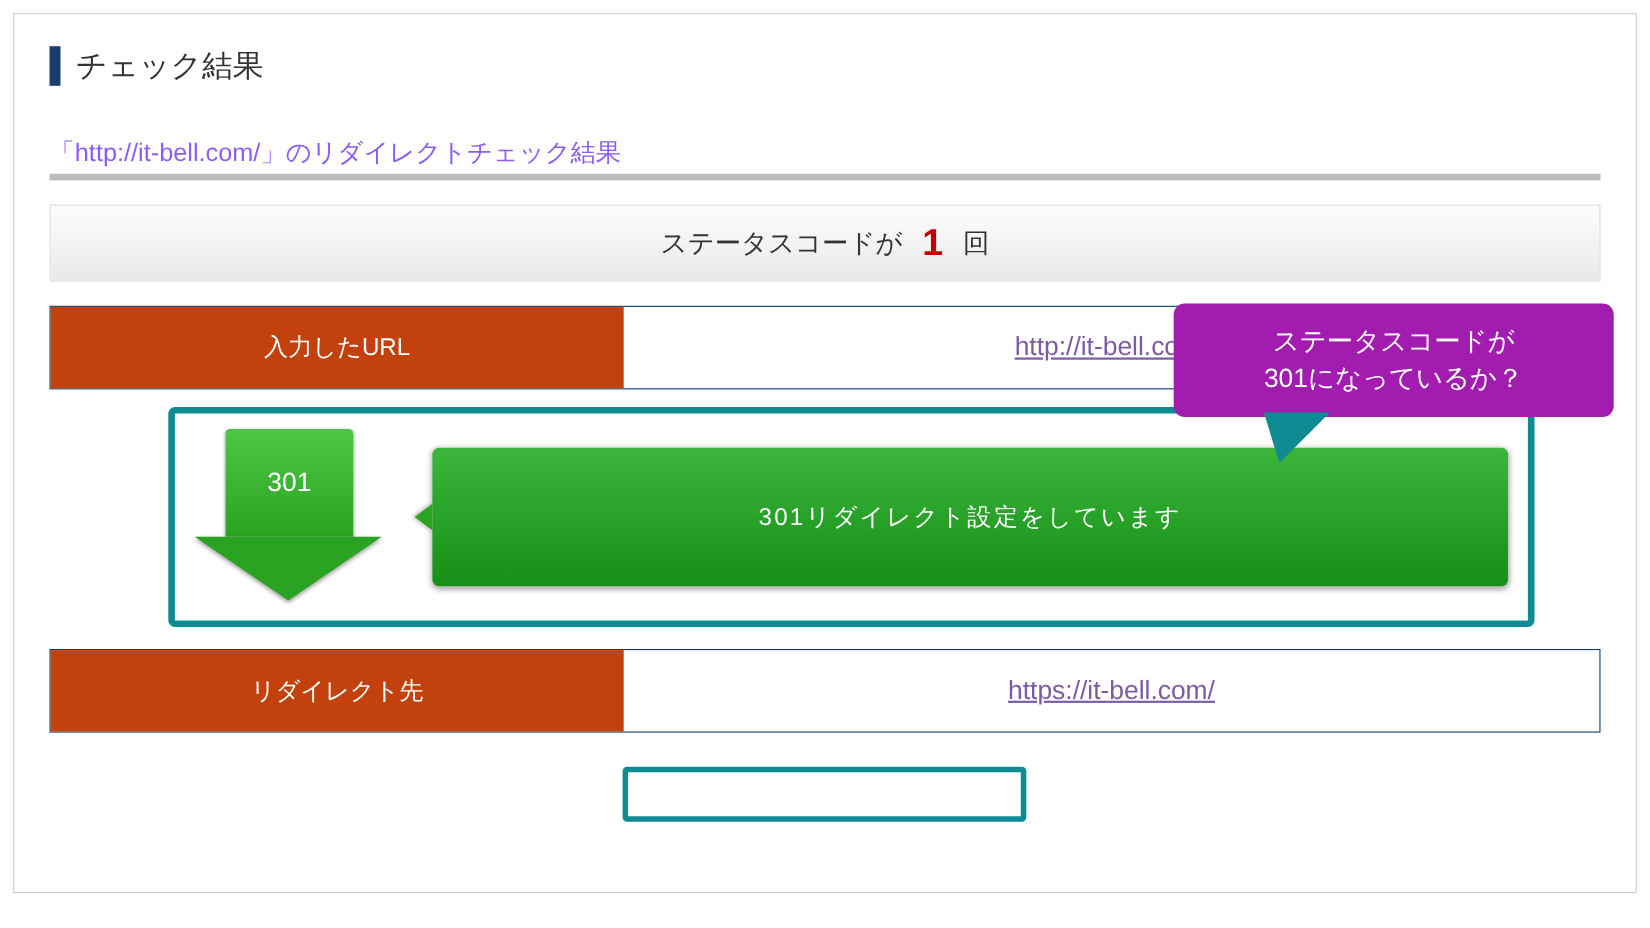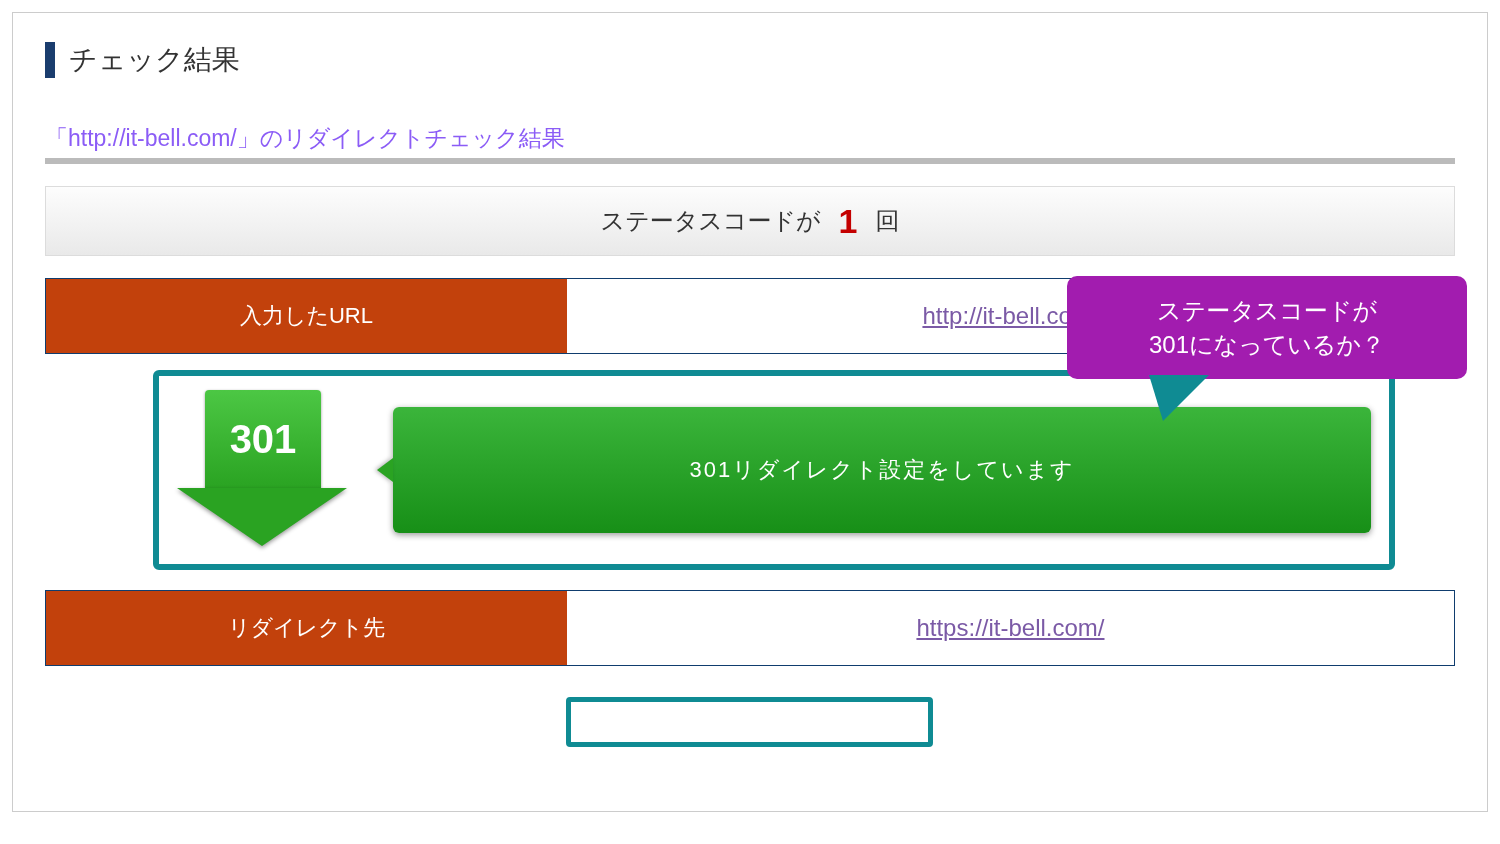--- a/index.html
+++ b/index.html
@@ -21,21 +21,21 @@
     .row .value{flex:1;display:flex;align-items:center;justify-content:center}
     .row .value a{color:#7b5aa6;font-size:24px}
     .status-box{
       margin:0 60px 20px 108px;padding:14px 18px;border:6px solid #0f8b93;border-radius:6px;
       display:flex;align-items:center;gap:46px;height:200px
     }
     .arrow-wrap{position:relative;width:170px;height:160px}
     .arrow-rect{
       position:absolute;top:0;left:28px;width:116px;height:98px;
       background:linear-gradient(#4cc744,#2aa322);color:#fff;display:flex;
-      align-items:center;justify-content:center;font-size:40px;font-weight:700;
+      align-items:center;justify-content:center;font-size:24px;font-weight:400;
       border-top-left-radius:4px;border-top-right-radius:4px;box-shadow:0 1px 3px rgba(0,0,0,.4)
     }
     .arrow-tri{
       position:absolute;top:98px;left:0;width:0;height:0;
       border-left:85px solid transparent;border-right:85px solid transparent;
       border-top:58px solid #2aa322;filter:drop-shadow(0 2px 2px rgba(0,0,0,.4))
     }
     .green-banner{
       flex:1;height:126px;background:linear-gradient(#3bb53b,#178f17);
       border-radius:6px;color:#fff;display:flex;align-items:center;justify-content:center;

